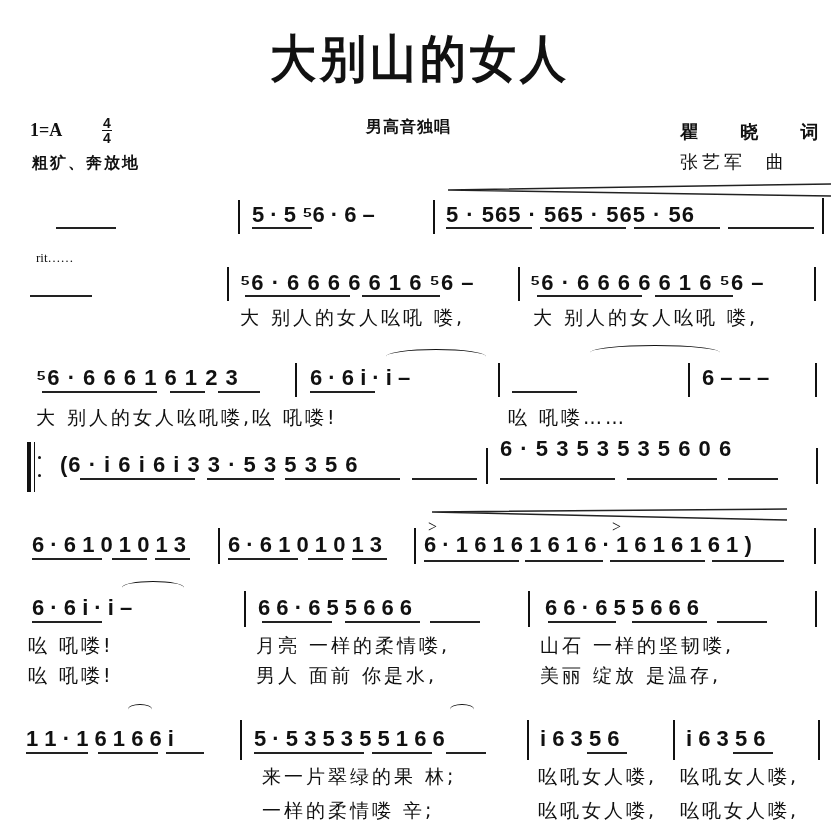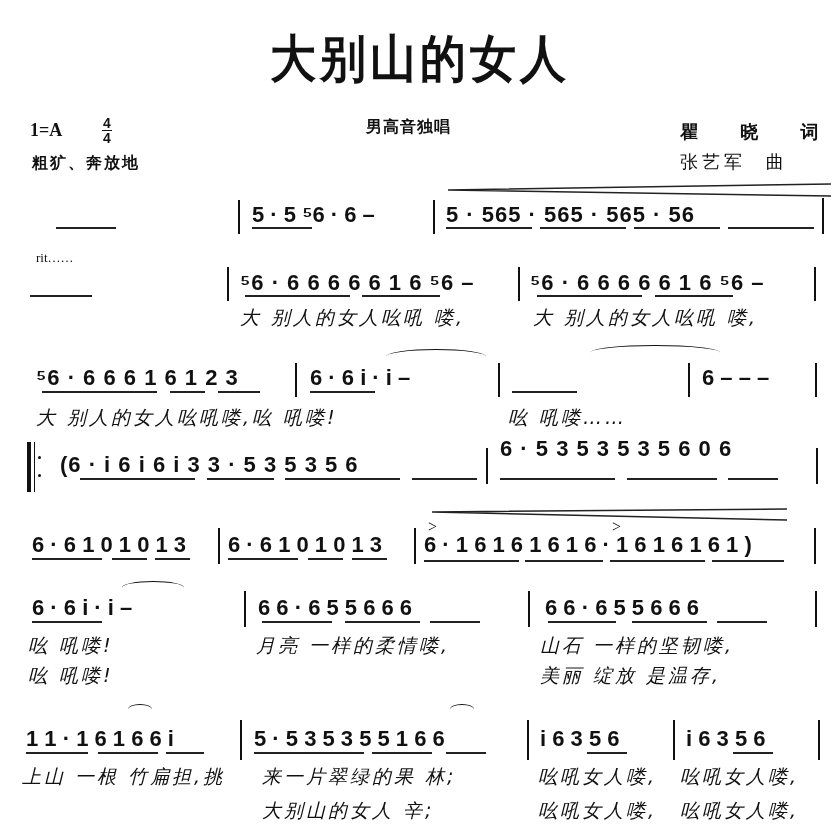--- a/index.html
+++ b/index.html
@@ -12,21 +12,21 @@
   .mood { left: 32px; top: 153px; font-weight: bold; letter-spacing: 2px; }
   .subtitle { left: 366px; top: 117px; font-weight: bold; letter-spacing: 1px; }
   .lyricist { left: 680px; top: 120px; font-weight: bold; font-size: 18px; letter-spacing: 18px; }
   .composer { left: 680px; top: 150px; font-weight: normal; font-size: 18px; }
   .composer .sp { letter-spacing: 4px; }
 
   .row { position: absolute; left: 0; width: 840px; }
   .notes { position: absolute; white-space: nowrap; font-family: "Liberation Sans", sans-serif; font-weight: bold; font-size: 22px; letter-spacing: 0; }
   .bar { position: absolute; width: 2px; background: #111; }
   .u1 { position: absolute; height: 2px; background: #222; }
-  .lyric { position: absolute; white-space: nowrap; font-size: 19px; letter-spacing: 3px; font-family: "DejaVu Sans", sans-serif; font-style: italic; }
+  .lyric { position: absolute; white-space: nowrap; font-size: 19px; letter-spacing: 3px; font-family: "DejaVu Sans", sans-serif; }
   .small { position: absolute; font-size: 11px; font-family: "Liberation Serif", serif; }
   .dotb { position: absolute; width: 3px; height: 3px; border-radius: 50%; background: #111; }
   .slur { position: absolute; border-top: 1.5px solid #111; border-radius: 50% 50% 0 0; }
   .cresc { position: absolute; }
 </style>
 </head>
 <body>
 
 <div class="title">大别山的女人</div>
 <div class="meta key">1=A</div>
@@ -148,20 +148,21 @@
   <div class="u1" style="left:262px;top:46px;width:70px"></div>
   <div class="u1" style="left:345px;top:46px;width:75px"></div>
   <div class="u1" style="left:430px;top:46px;width:50px"></div>
   <div class="u1" style="left:548px;top:46px;width:68px"></div>
   <div class="u1" style="left:632px;top:46px;width:75px"></div>
   <div class="u1" style="left:717px;top:46px;width:50px"></div>
   <div class="lyric" style="left:28px;top:58px">吆 吼喽!</div>
   <div class="lyric" style="left:256px;top:58px">月亮 一样的柔情喽,</div>
   <div class="lyric" style="left:540px;top:58px">山石 一样的坚韧喽,</div>
   <div class="lyric" style="left:28px;top:88px">吆 吼喽!</div>
+  <div class="lyric" style="left:256px;top:88px">男人 面前 你是水,</div>
   <div class="lyric" style="left:540px;top:88px">美丽 绽放 是温存,</div>
 </div>
 
 <div class="row" style="top:690px;height:145px;">
   <div class="slur" style="left:128px;top:14px;width:24px;height:10px"></div>
   <div class="slur" style="left:450px;top:14px;width:24px;height:10px"></div>
   <div class="notes" style="left:26px;top:36px">1 1 · 1 6 1 6 6 i</div>
   <div class="bar" style="left:240px;top:30px;height:40px"></div>
   <div class="notes" style="left:254px;top:36px">5 · 5 3 5 3 5 5 1 6 6</div>
   <div class="bar" style="left:527px;top:30px;height:40px"></div>
@@ -170,20 +171,19 @@
   <div class="notes" style="left:686px;top:36px">i 6 3 5 6</div>
   <div class="bar" style="left:818px;top:30px;height:40px"></div>
   <div class="u1" style="left:26px;top:62px;width:62px"></div>
   <div class="u1" style="left:98px;top:62px;width:60px"></div>
   <div class="u1" style="left:166px;top:62px;width:38px"></div>
   <div class="u1" style="left:254px;top:62px;width:110px"></div>
   <div class="u1" style="left:372px;top:62px;width:60px"></div>
   <div class="u1" style="left:446px;top:62px;width:40px"></div>
   <div class="u1" style="left:587px;top:62px;width:40px"></div>
   <div class="u1" style="left:733px;top:62px;width:40px"></div>
-  <div class="lyric" style="left:22px;top:74px">上山 一根 竹扁担,挑</div>
   <div class="lyric" style="left:262px;top:74px">来一片翠绿的果 林;</div>
   <div class="lyric" style="left:538px;top:74px">吆吼女人喽,</div>
   <div class="lyric" style="left:680px;top:74px">吆吼女人喽,</div>
-  <div class="lyric" style="left:262px;top:108px">大别山的女人 辛;</div>
+  <div class="lyric" style="left:262px;top:108px">一样的柔情喽 辛;</div>
   <div class="lyric" style="left:538px;top:108px">吆吼女人喽,</div>
   <div class="lyric" style="left:680px;top:108px">吆吼女人喽,</div>
 </div>
 
 </body></html>

